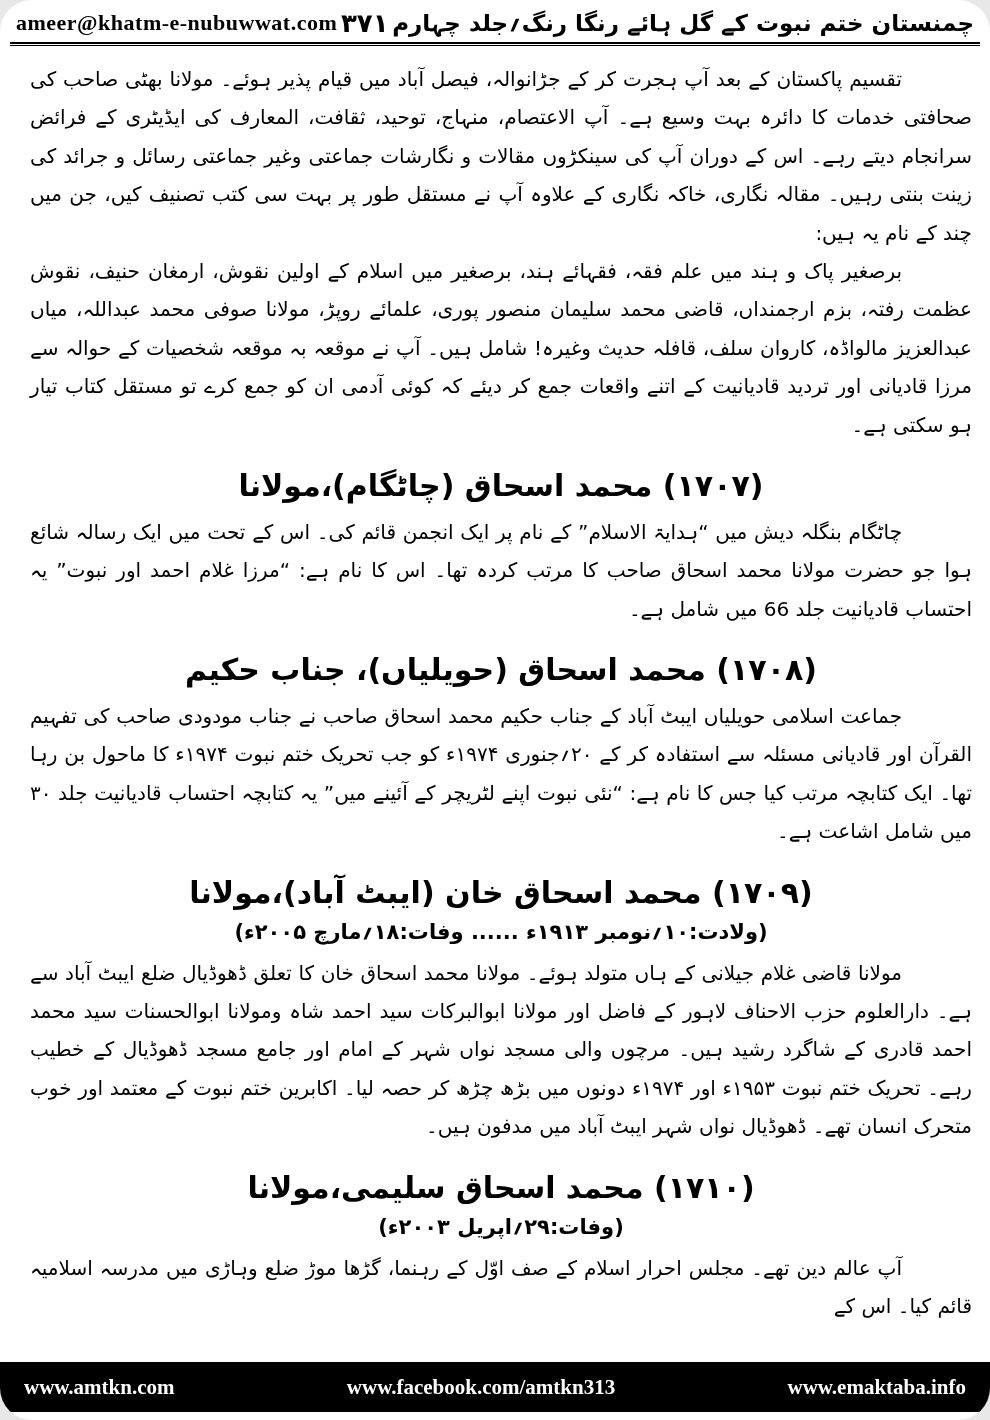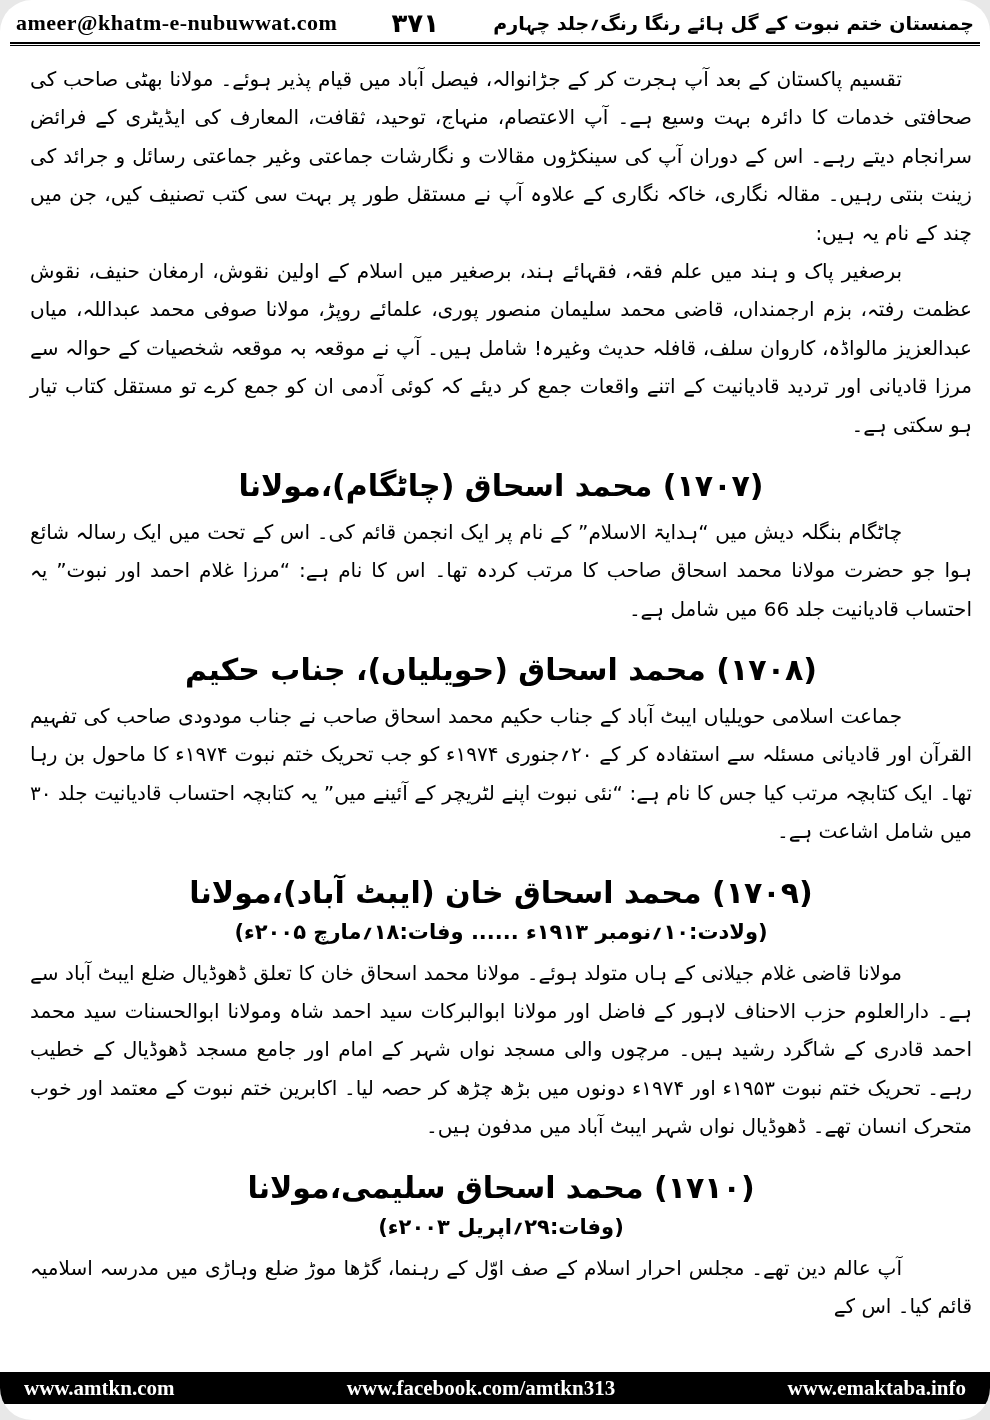--- a/index.html
+++ b/index.html
@@ -26,21 +26,21 @@
     font-weight: bold;
     font-size: 22px;
     letter-spacing: 0.5px;
   }
   .page-num {
     font-size: 26px;
     font-weight: bold;
   }
   .book-title {
     direction: rtl;
-    font-size: 19px;
+    font-size: 23px;
     font-weight: bold;
   }
   .rule {
     margin: 0 10px;
     height: 4px;
     border-top: 2px solid #000;
     border-bottom: 1px solid #000;
   }
   .content {
     padding: 14px 18px 0 30px;
@@ -62,22 +62,22 @@
   }
   .subheading {
     direction: rtl;
     text-align: center;
     font-size: 21px;
     font-weight: bold;
     margin: 4px 0 10px 0;
   }
   .page-footer {
     position: absolute;
-    left: 0; right: 0; bottom: 16px;
-    height: 32px;
+    left: 0; right: 0; bottom: 8px;
+    height: 50px;
     background: #000;
     color: #fff;
     display: flex;
     align-items: center;
     justify-content: space-between;
     padding: 0 24px;
     font-family: "Liberation Serif", serif;
     font-weight: bold;
     font-size: 21px;
   }

